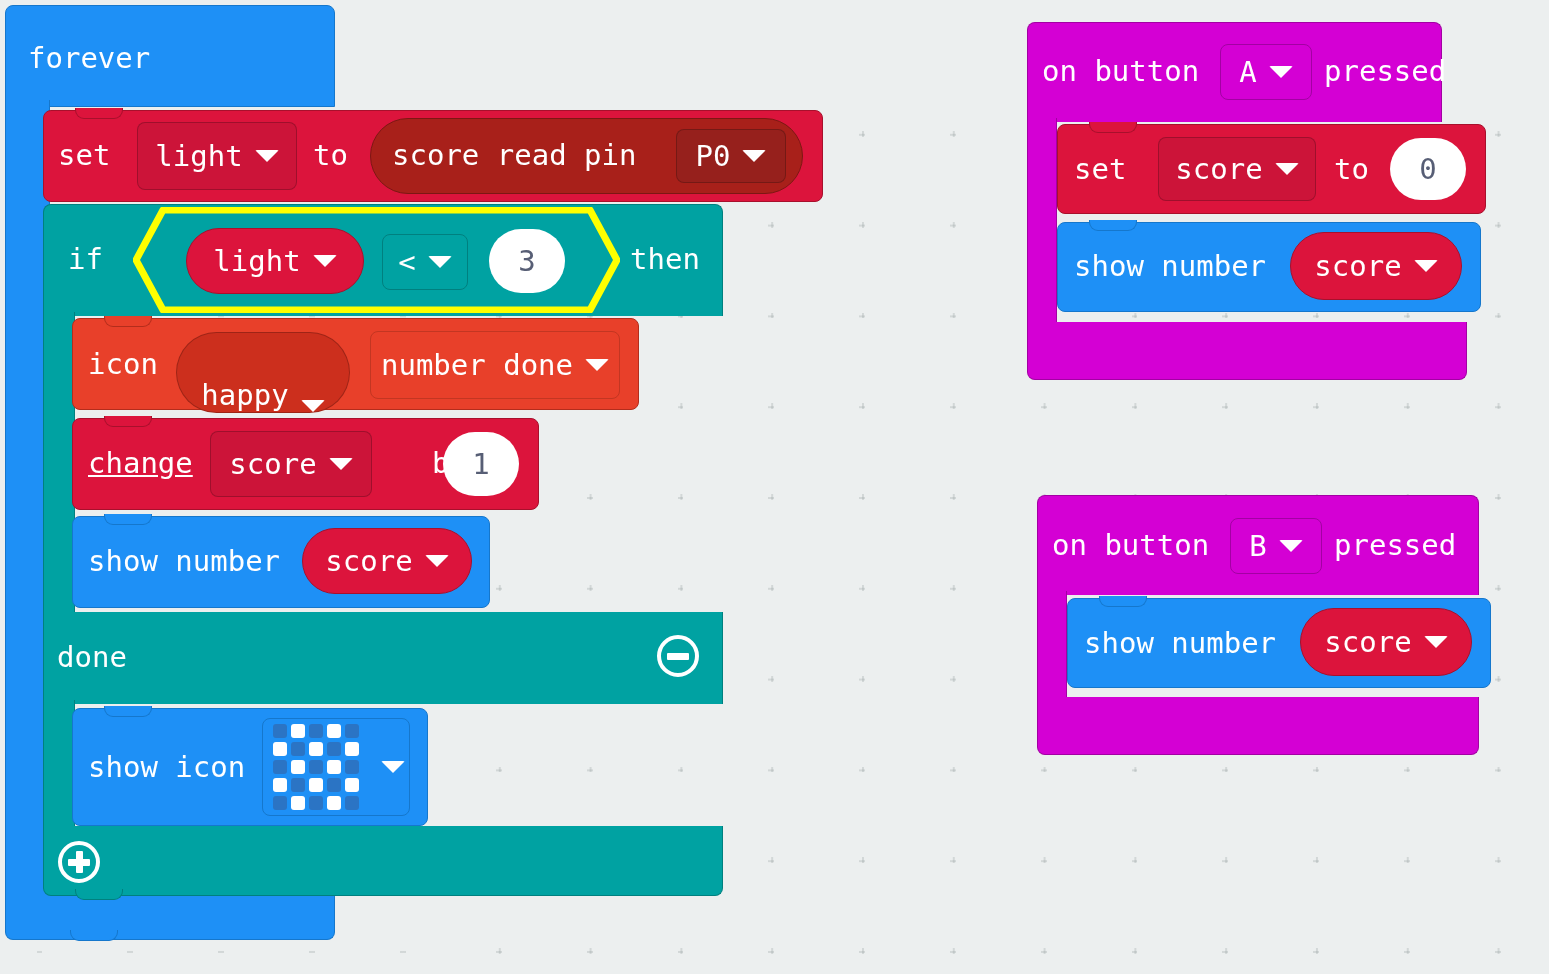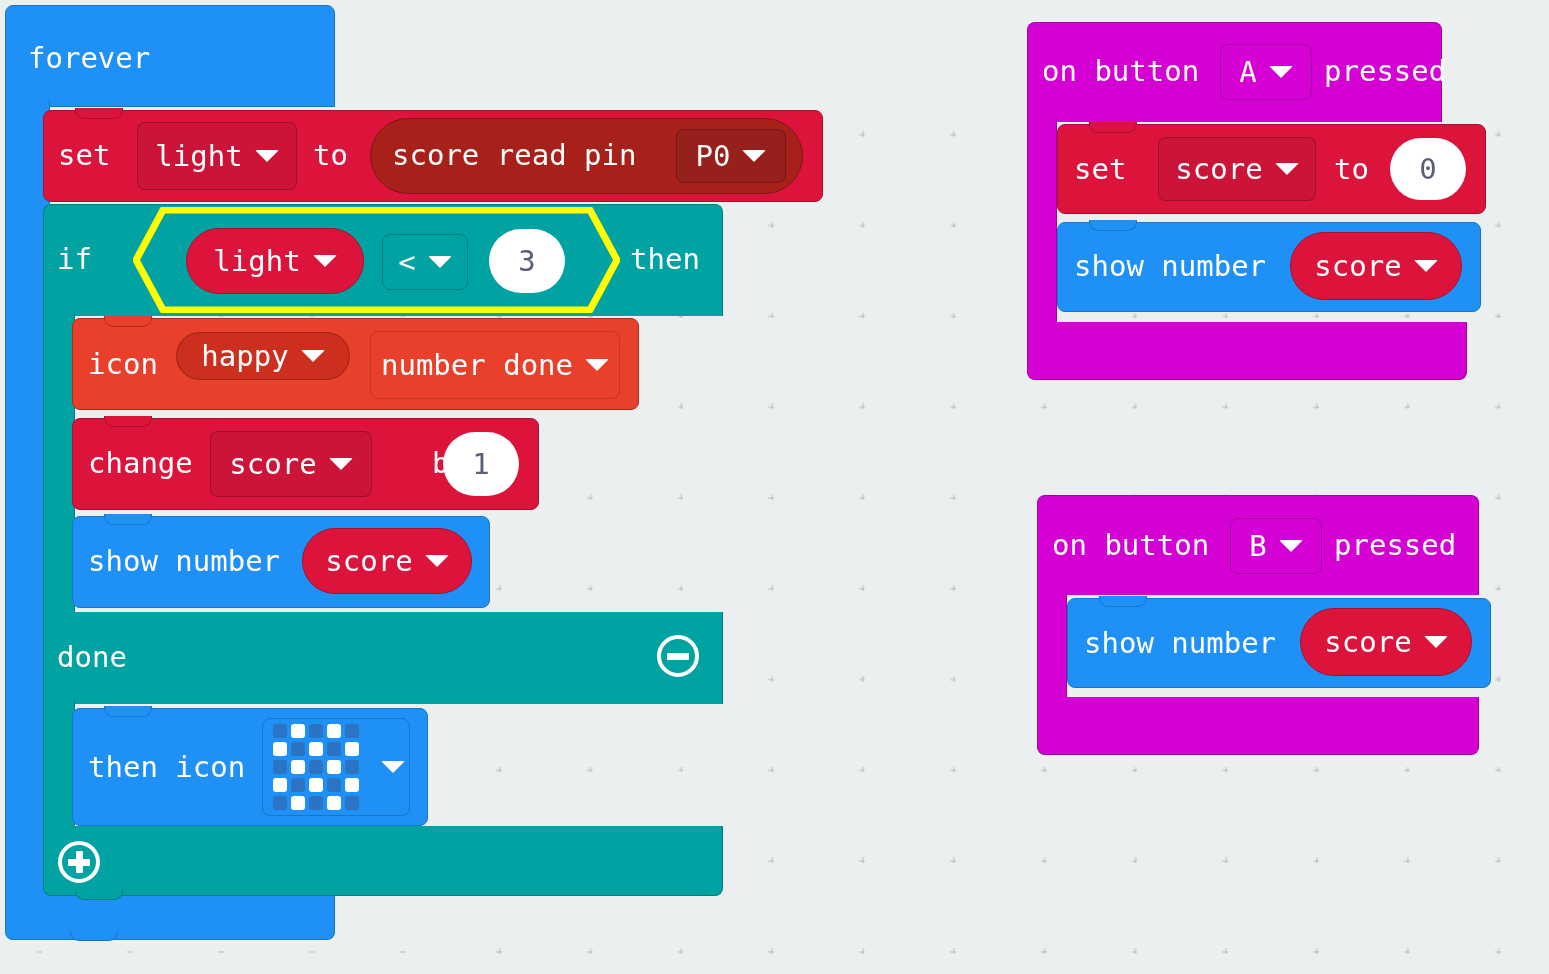--- a/index.html
+++ b/index.html
@@ -175,21 +175,21 @@
 
     <div class="body c-logic stroke-logic" style="left:43px; top:312px; width:32px; height:305px; border-radius:0; border-top:none; border-bottom:none;"></div>
 
     <div class="body c-logic stroke-logic" style="left:43px; top:612px; width:680px; height:92px; border-radius:0; border-top:none; border-bottom:none;"></div>
 
     <div class="body c-logic stroke-logic" style="left:43px; top:700px; width:32px; height:130px; border-radius:0; border-top:none; border-bottom:none;"></div>
 
     <div class="body c-logic stroke-logic" style="left:43px; top:826px; width:680px; height:70px; border-top-left-radius:0; border-top-right-radius:0; border-top:none;"></div>
     <div class="notch c-logic" style="left:75px; top:889px; border:1.5px solid #00807f; border-top:none;"></div>
 
-    <span class="lbl" style="left:57px; top:245px;">if</span>
+    <span class="lbl" style="left:68px; top:245px;">if</span>
     <span class="lbl" style="left:630px; top:245px;">then</span>
     <span class="lbl" style="left:57px; top:643px;">done</span>
 
     <div class="circbtn" style="left:657px; top:635px;">
       <div class="bar-h"></div>
     </div>
 
     <div class="circbtn" style="left:58px; top:841px;">
       <div class="bar-h"></div>
         <div class="bar-v"></div>
@@ -213,35 +213,35 @@
     <div class="field oval" style="left:489px; top:229px; width:76px; height:64px;">
       <span>3</span>
     </div>
   </div>
 
   <div class="blk">
     <div class="body c-music stroke-music" style="left:72px; top:318px; width:567px; height:92px;"></div>
     <div class="notch c-music" style="left:104px; top:316px; border:1.5px solid #b32d1c; border-top:none;"></div>
     <span class="lbl" style="left:88px; top:350px;">icon</span>
 
-    <div class="field round c-musicfld" style="left:176px; top:332px; width:174px; height:48px;">
+    <div class="field round c-musicfld" style="left:176px; top:332px; width:174px; height:81px;align-items:flex-end;">
       <span>happy</span>
       <span class="caret"></span>
     </div>
 
     <div class="field rect" style="left:370px; top:331px; width:250px; height:68px; background:#e8402a; border-color:#c33622;">
       <span>number done</span>
       <span class="caret"></span>
     </div>
   </div>
 
   <div class="blk">
     <div class="body c-var stroke-var" style="left:72px; top:418px; width:467px; height:92px;"></div>
     <div class="notch c-var" style="left:104px; top:416px; border:1.5px solid #a8102c; border-top:none;"></div>
-    <span class="lbl" style="left:88px; top:449px;">change</span>
+    <span class="lbl" style="left:88px; top:449px;text-decoration:underline;">change</span>
 
     <div class="field rect c-varfld" style="left:210px; top:431px; width:162px; height:66px;">
       <span>score</span>
       <span class="caret"></span>
     </div>
 
     <span class="lbl" style="left:388px; top:449px;margin-left:44px;">by</span>
 
     <div class="field oval" style="left:443px; top:432px; width:76px; height:64px;">
       <span>1</span>
@@ -256,21 +256,21 @@
     <div class="body c-var stroke-var" style="left:302px; top:528px; width:170px; height:66px; border-radius:999px;"></div>
     <div class="field" style="left:302px; top:528px; width:170px; height:66px;">
       <span>score</span>
       <span class="caret"></span>
     </div>
   </div>
 
   <div class="blk">
     <div class="body c-basic stroke-loop" style="left:72px; top:708px; width:356px; height:118px;"></div>
     <div class="notch c-basic" style="left:104px; top:706px; border:1.5px solid #1577cc; border-top:none;"></div>
-    <span class="lbl" style="left:88px; top:753px;">then icon</span>
+    <span class="lbl" style="left:88px; top:753px;">show icon</span>
 
     <div class="field rect" style="left:262px; top:718px; width:148px; height:98px; background:#1e90f6; border-color:#1577cc; justify-content:flex-start; padding-left:10px;">
       <div class="ledgrid" id="led-matrix">
           <div class="led-off"></div>
           <div class="led-on"></div>
           <div class="led-off"></div>
           <div class="led-on"></div>
           <div class="led-off"></div>
           <div class="led-on"></div>
           <div class="led-off"></div>

